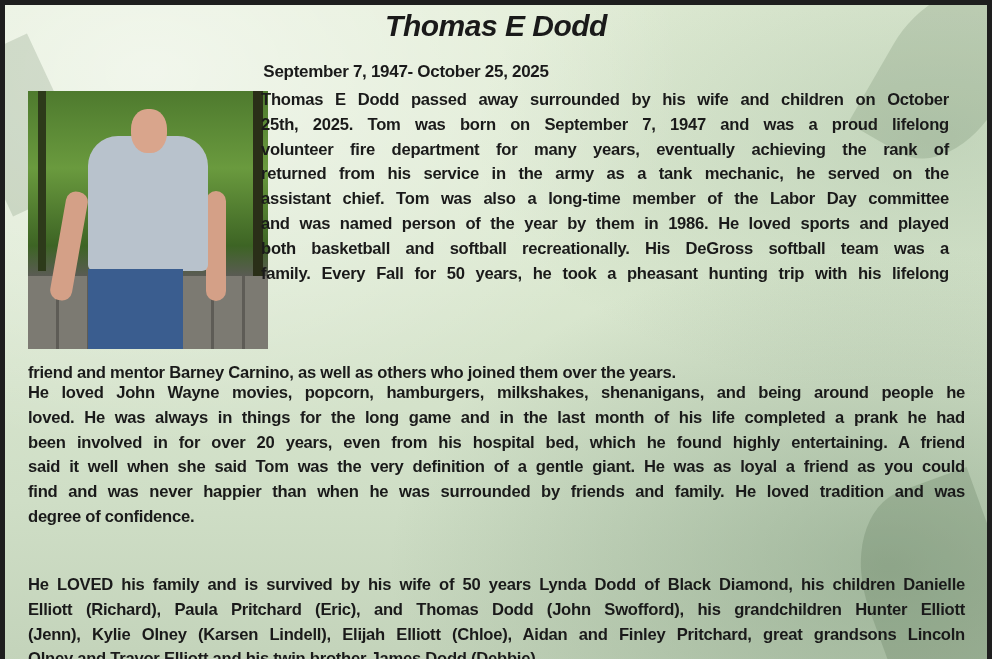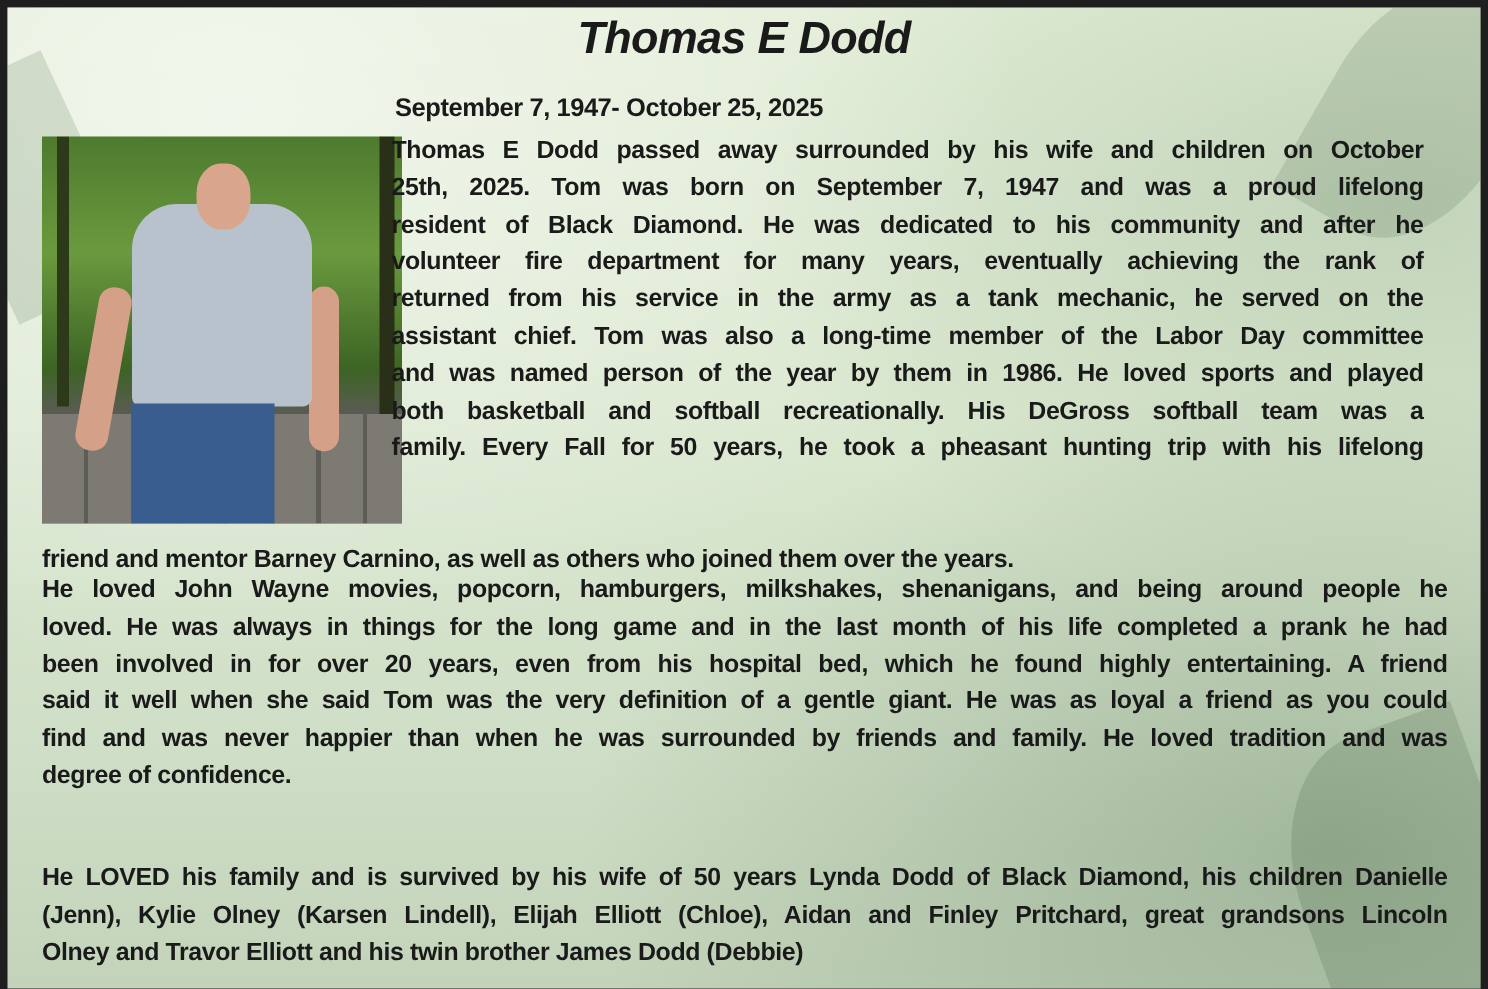--- a/index.html
+++ b/index.html
@@ -73,21 +73,20 @@
     <div class="arml"></div>
       <div class="armr"></div>
     <div class="shirt"></div>
     <div class="head"></div>
     <div class="jeans"></div>
   </div>
 
   <div class="para p1">
     <span class="line">Thomas E Dodd passed away surrounded by his wife and children on October</span>
     <span class="line">25th, 2025. Tom was born on September 7, 1947 and was a proud lifelong</span>
-    <span class="line">resident of Black Diamond. He was dedicated to his community and after he</span>
     <span class="line">volunteer fire department for many years, eventually achieving the rank of</span>
     <span class="line">returned from his service in the army as a tank mechanic, he served on the</span>
     <span class="line">assistant chief. Tom was also a long-time member of the Labor Day committee</span>
     <span class="line">and was named person of the year by them in 1986. He loved sports and played</span>
     <span class="line">both basketball and softball recreationally. His DeGross softball team was a</span>
     <span class="line">family. Every Fall for 50 years, he took a pheasant hunting trip with his lifelong</span>
   </div>
   <div class="para p1b">
     <span class="line last">friend and mentor Barney Carnino, as well as others who joined them over the years.</span>
   </div>
@@ -96,16 +95,17 @@
     <span class="line">He loved John Wayne movies, popcorn, hamburgers, milkshakes, shenanigans, and being around people he</span>
     <span class="line">loved. He was always in things for the long game and in the last month of his life completed a prank he had</span>
     <span class="line">been involved in for over 20 years, even from his hospital bed, which he found highly entertaining. A friend</span>
     <span class="line">said it well when she said Tom was the very definition of a gentle giant. He was as loyal a friend as you could</span>
     <span class="line">find and was never happier than when he was surrounded by friends and family. He loved tradition and was</span>
     <span class="line last">degree of confidence.</span>
   </div>
 
   <div class="para p3">
     <span class="line">He LOVED his family and is survived by his wife of 50 years Lynda Dodd of Black Diamond, his children Danielle</span>
+    <span class="line">Elliott (Richard), Paula Pritchard (Eric), and Thomas Dodd (John Swofford), his grandchildren Hunter Elliott</span>
     <span class="line">(Jenn), Kylie Olney (Karsen Lindell), Elijah Elliott (Chloe), Aidan and Finley Pritchard, great grandsons Lincoln</span>
     <span class="line last">Olney and Travor Elliott and his twin brother James Dodd (Debbie)</span>
   </div>
 </div>
 
 </body></html>

